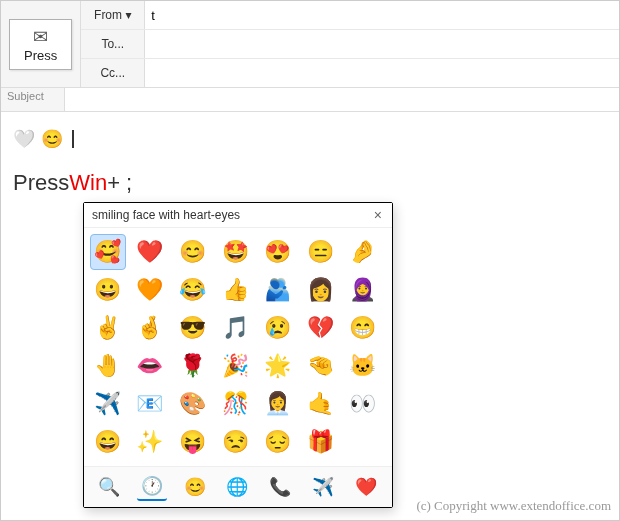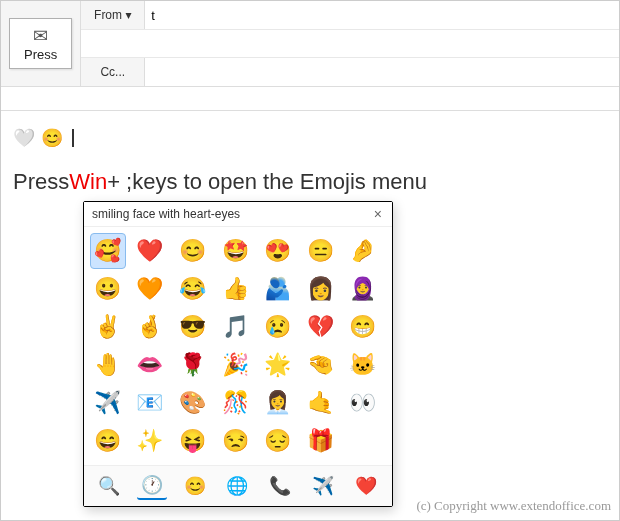--- a/index.html
+++ b/index.html
@@ -225,46 +225,49 @@
       </button>
     </div>
     <div class="fields-area">
       <div class="single-field-row">
         <button class="label-btn">
           <span>From ▾</span>
         </button>
         <input class="text-input" value="t" style="">
       </div>
       <div class="single-field-row">
+        <button class="label-btn">
+          <span>To...</span>
+        </button>
         <input class="text-input" value="" style="">
       </div>
       <div class="single-field-row">
         <button class="label-btn">
           <span>Cc...</span>
         </button>
         <input class="text-input" value="" style="">
       </div>
     </div>
   </div>
 
   <div class="subject-section">
+    <div class="subject-lbl">Subject</div>
     <input class="text-input" style="padding-left: 8px;" value="">
   </div>
 
   <div class="email-body">
     <div class="small-icons-row">
       <span style="font-size:18px;cursor:pointer;">🤍</span>
       <span style="font-size:18px;cursor:pointer;">😊</span>
       <span class="body-cursor"></span>
     </div>
     <div class="instruction-text">
       <span>Press </span>
       <span class="win-red">Win</span>
       <span> + ; </span>
-      <span>keys to open the Emojis menu</span>
     </div>
 
     <div class="emoji-picker">
       <div class="emoji-picker-header">
         <span>smiling face with heart-eyes</span>
         <button class="emoji-picker-close">×</button>
       </div>
       <div class="emoji-grid" id="emoji-grid">
       <div class="emoji-cell selected">🥰</div>
           <div class="emoji-cell">❤️</div>

